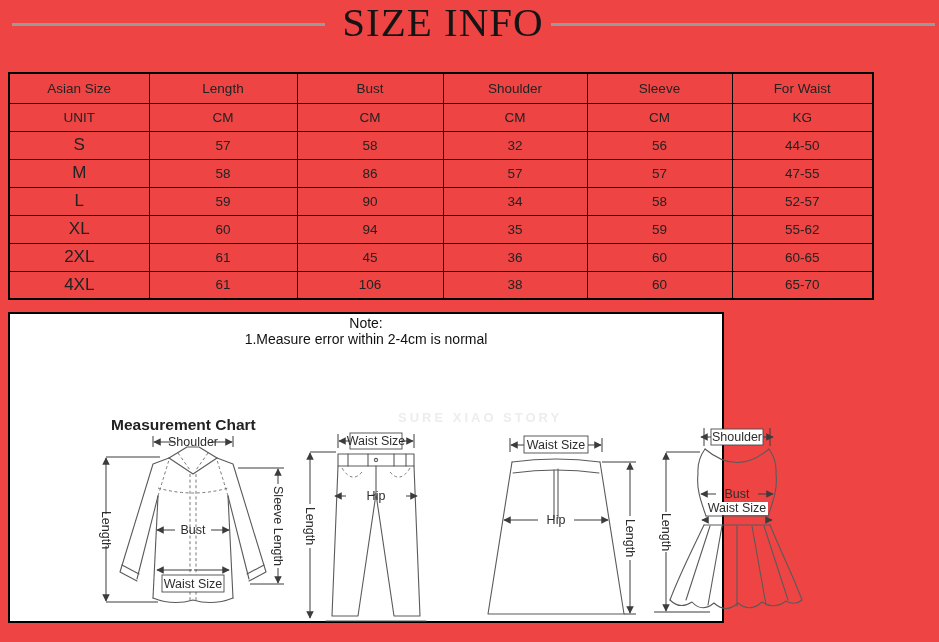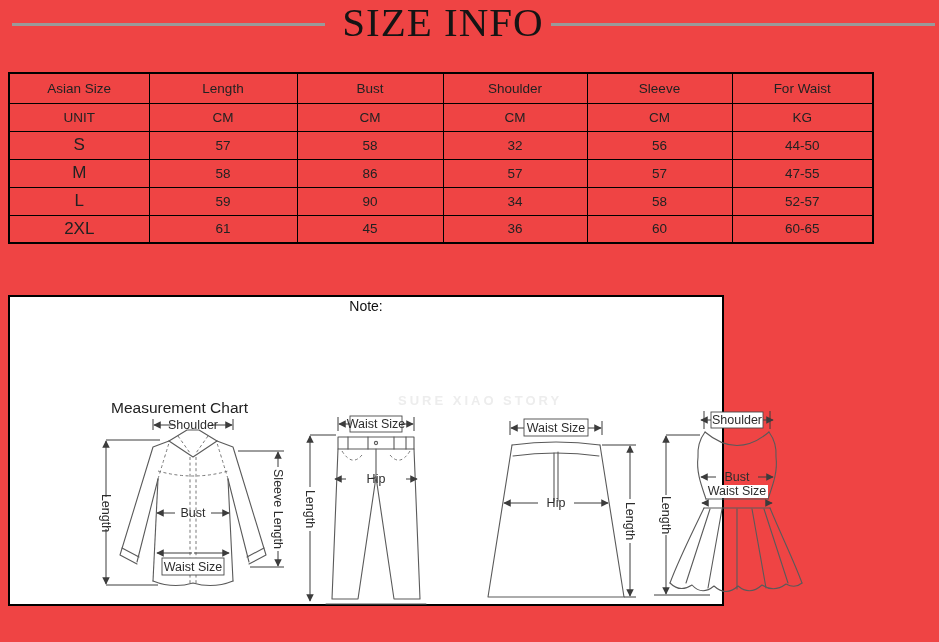--- a/index.html
+++ b/index.html
@@ -23,27 +23,27 @@
   table.size-table { width:100%; border-collapse:collapse; table-layout:fixed; }
   table.size-table td {
     border:1px solid #000; text-align:center; vertical-align:middle;
     font-size:13.5px; color:#222; height:28px; padding:0;
   }
   table.size-table tr.hdr td { height:30px; }
   table.size-table td.size-cell { font-size:17px; }
   table.size-table { border:2px solid #000; }
   
   .note-box {
-    position:absolute; left:8px; top:295px; width:716px; height:311px;
+    position:absolute; left:8px; top:312px; width:716px; height:311px;
     border:2px solid #000; background:#fff;
   }
   .notes { padding-top:2px; text-align:center; font-size:14px; line-height:15.6px; color:#111; }
   .notes p { margin:0; padding:0 2px; }
   .chart-heading {
-    position:absolute; left:101px; top:102px; font-size:15.5px; font-weight:normal; color:#222;
+    position:absolute; left:101px; top:102px; font-size:15.5px; font-weight:bold; color:#222;
   }
   .watermark {
     position:absolute; left:388px; top:96px; font-size:13px; font-weight:bold;
     letter-spacing:3px; color:#ededed; white-space:nowrap;
   }
   
   .garment { position:absolute; }
   .g-shirt { left:80px;  top:118px; }
   .g-pants { left:288px; top:116px; }
   .g-skirt { left:466px; top:118px; }
@@ -116,34 +116,51 @@
         </tr>
         <tr>
           <td class="size-cell">L</td>
           <td>59</td>
           <td>90</td>
           <td>34</td>
           <td>58</td>
           <td>52-57</td>
         </tr>
         <tr>
+          <td class="size-cell">XL</td>
+          <td>60</td>
+          <td>94</td>
+          <td>35</td>
+          <td>59</td>
+          <td>55-62</td>
+        </tr>
+        <tr>
           <td class="size-cell">2XL</td>
           <td>61</td>
           <td>45</td>
           <td>36</td>
           <td>60</td>
           <td>60-65</td>
         </tr>
+        <tr>
+          <td class="size-cell">4XL</td>
+          <td>61</td>
+          <td>106</td>
+          <td>38</td>
+          <td>60</td>
+          <td>65-70</td>
+        </tr>
       </tbody>
     </table>
   </div>
 
   <div class="note-box">
     <div class="notes">
       <p>Note:</p>
+      <p>1.Measure error within 2-4cm is normal</p>
     </div>
 
     <div class="chart-heading">Measurement Chart</div>
     <div class="watermark">SURE XIAO STORY</div>
 
     <svg class="garment g-shirt" width="204" height="186" viewBox="0 0 204 186">
 
       <line class="dim" x1="63" y1="4" x2="63" y2="15"></line>
       <line class="dim" x1="143" y1="4" x2="143" y2="15"></line>
       <line class="dim" x1="85" y1="10" x2="64" y2="10" marker-end="url(#ah)"></line>

